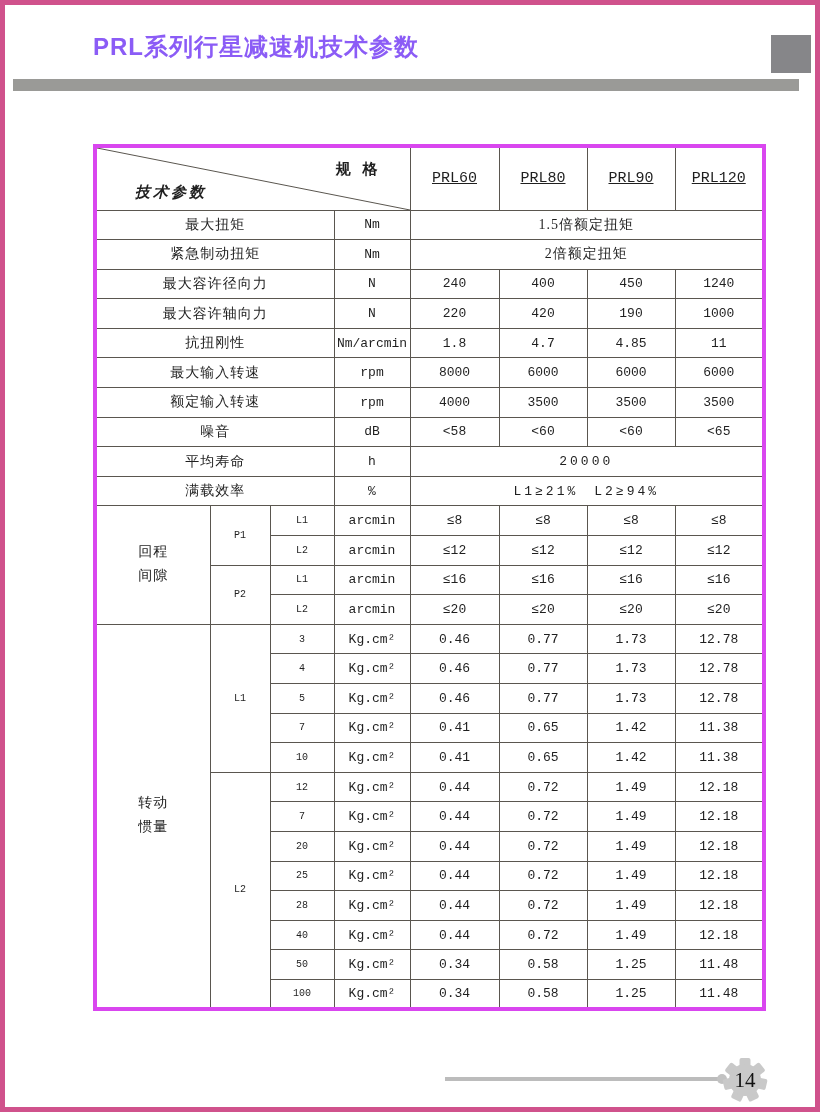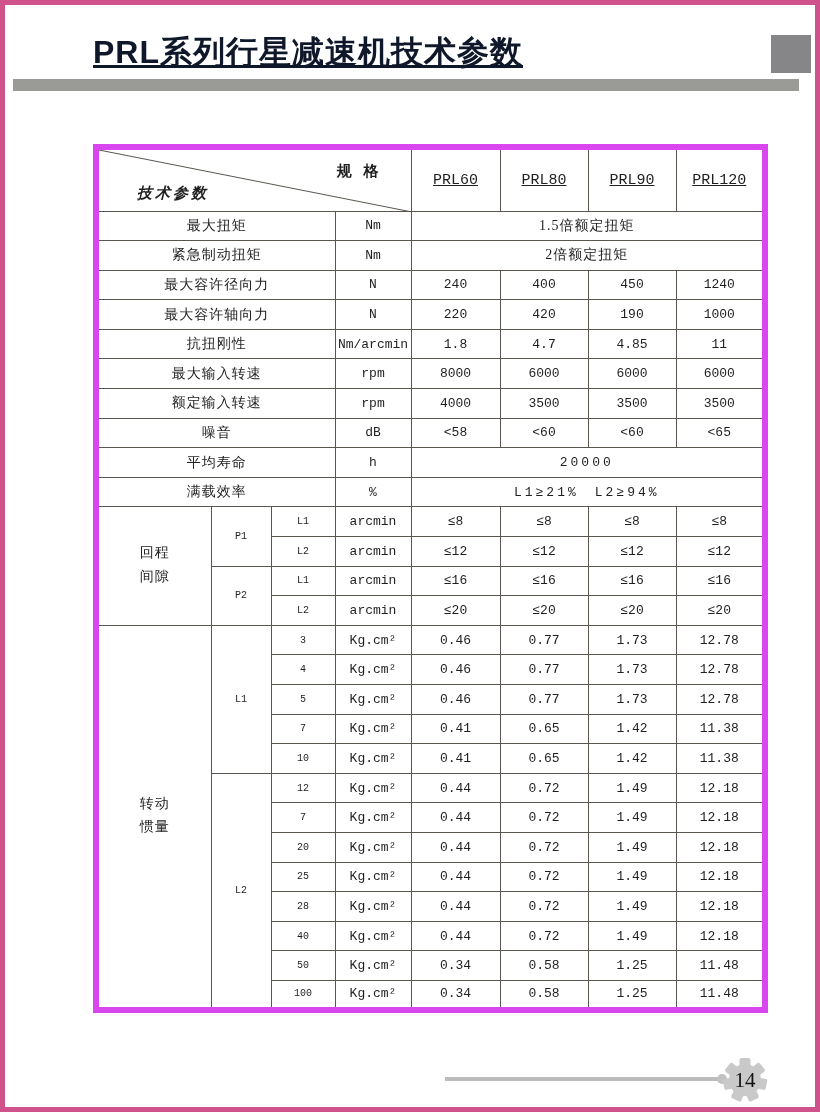--- a/index.html
+++ b/index.html
@@ -6,29 +6,29 @@
   .page{
     position:relative;width:820px;height:1112px;
     box-sizing:border-box;border:5px solid #d0528c;
     background:#ffffff;overflow:hidden;
     font-family:"Liberation Serif", serif;color:#1f1f1f;
   }
   
   .title{
     position:absolute;left:88px;top:26px;
     font-family:"Liberation Sans", sans-serif;
-    font-size:32px;font-weight:bold;color:#0f172a;letter-spacing:1px;text-decoration:underline;
+    font-size:24px;font-weight:bold;color:#8b5cf6;letter-spacing:1px;
   }
   .title-rule{position:absolute;left:8px;top:74px;width:786px;height:12px;background:#9a9a97;}
   .corner-block{position:absolute;left:766px;top:30px;width:40px;height:38px;background:#868689;}
   
   .tbl-wrap{position:absolute;left:88px;top:139px;}
   table.spec{
     border-collapse:collapse;table-layout:fixed;width:669px;
-    border:6px solid #d946ef;
+    border:4px solid #d946ef;
     font-family:"Liberation Mono", monospace;font-size:13px;
   }
   table.spec td, table.spec th{
     border:1px solid #5a564f;text-align:center;vertical-align:middle;
     padding:0;overflow:hidden;background:#ffffff;font-weight:normal;
   }
   table.spec tr{height:29.6px;}
   table.spec tr.hdr{height:64px;}
   td.sh{background:#d8d5d1;}
   td.lbl{

